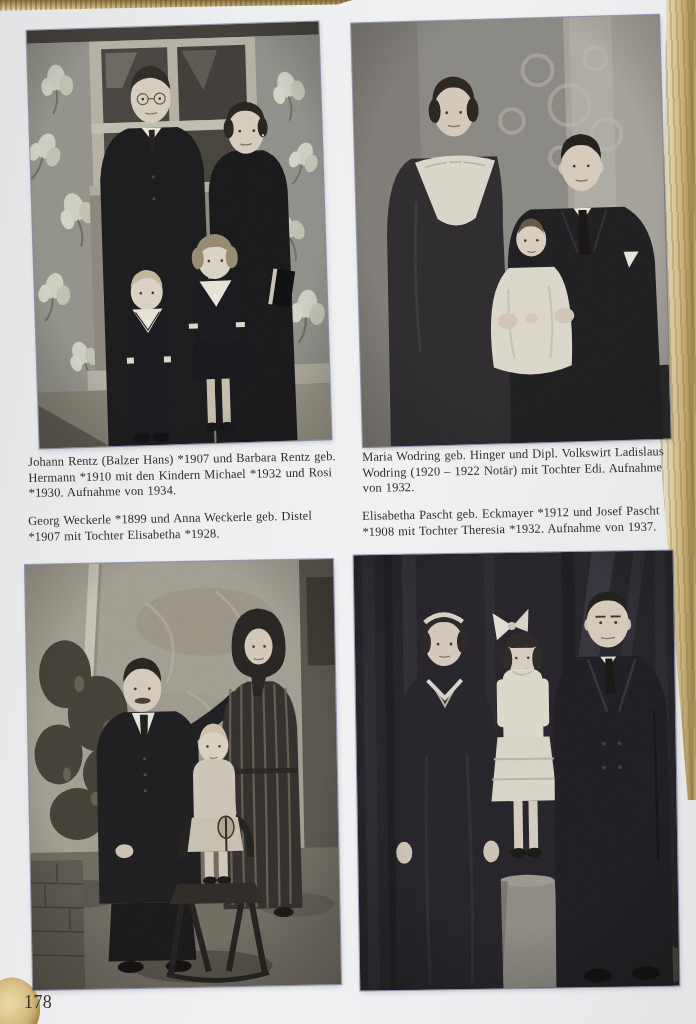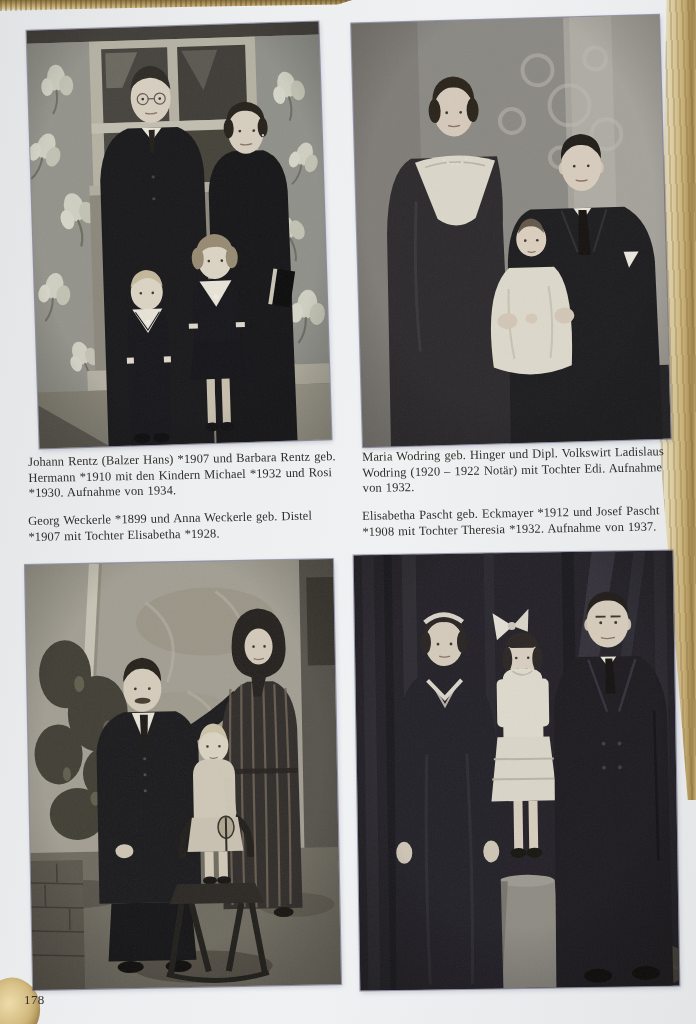--- a/index.html
+++ b/index.html
@@ -27,21 +27,21 @@
   .p2{left:357px;top:19px;width:308px;height:424px;transform:rotate(-1.6deg);}
   .p3{left:29px;top:562px;width:308px;height:425px;transform:rotate(-1.1deg);}
   .p4{left:357px;top:553px;width:319px;height:435px;transform:rotate(-0.9deg);}
   .caption{position:absolute;margin:0;color:#2f2d2a;font-size:12.5px;line-height:15.5px;
     letter-spacing:.1px;word-spacing:.06em;transform:rotate(-1.1deg);transform-origin:0 0;}
   .cap-line{display:block;white-space:nowrap;}
   .c1{left:28px;top:455px;}
   .c2{left:362px;top:450px;}
   .c3{left:28px;top:514px;}
   .c4{left:362px;top:509px;}
-  .page-number{position:absolute;left:24px;top:992px;font-size:13px;color:#33312e;letter-spacing:.4px;}
+  .page-number{position:absolute;left:24px;top:992px;font-size:18px;color:#33312e;letter-spacing:.4px;}
 </style>
 </head>
 <body>
 
 <div class="stage">
 
   <div class="edge-top"></div>
   <div class="edge-right"></div>
   <div class="corner-blob"></div>
 

